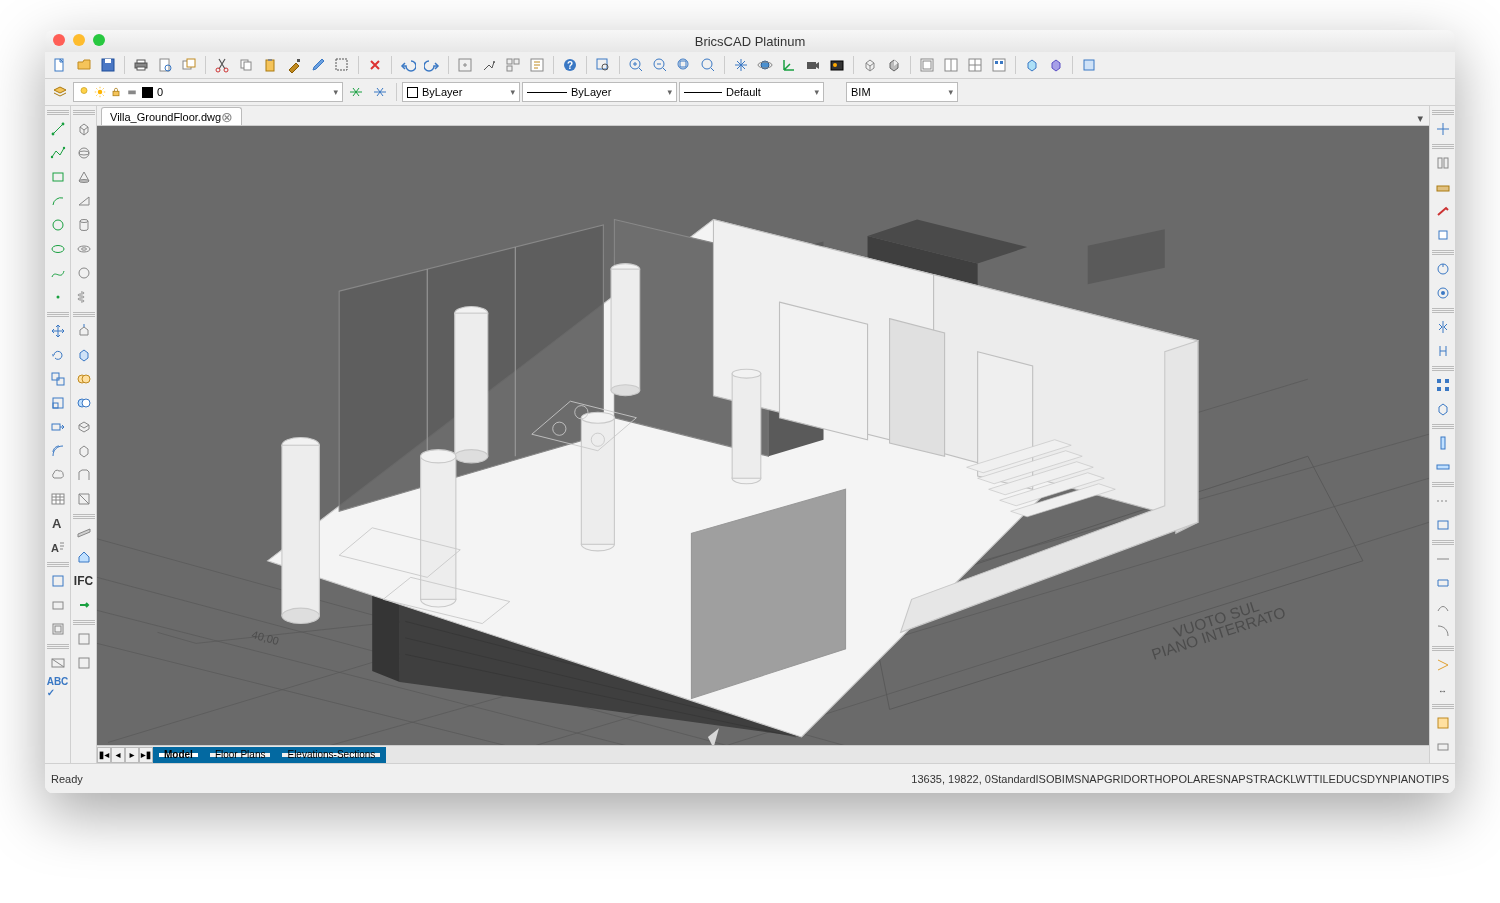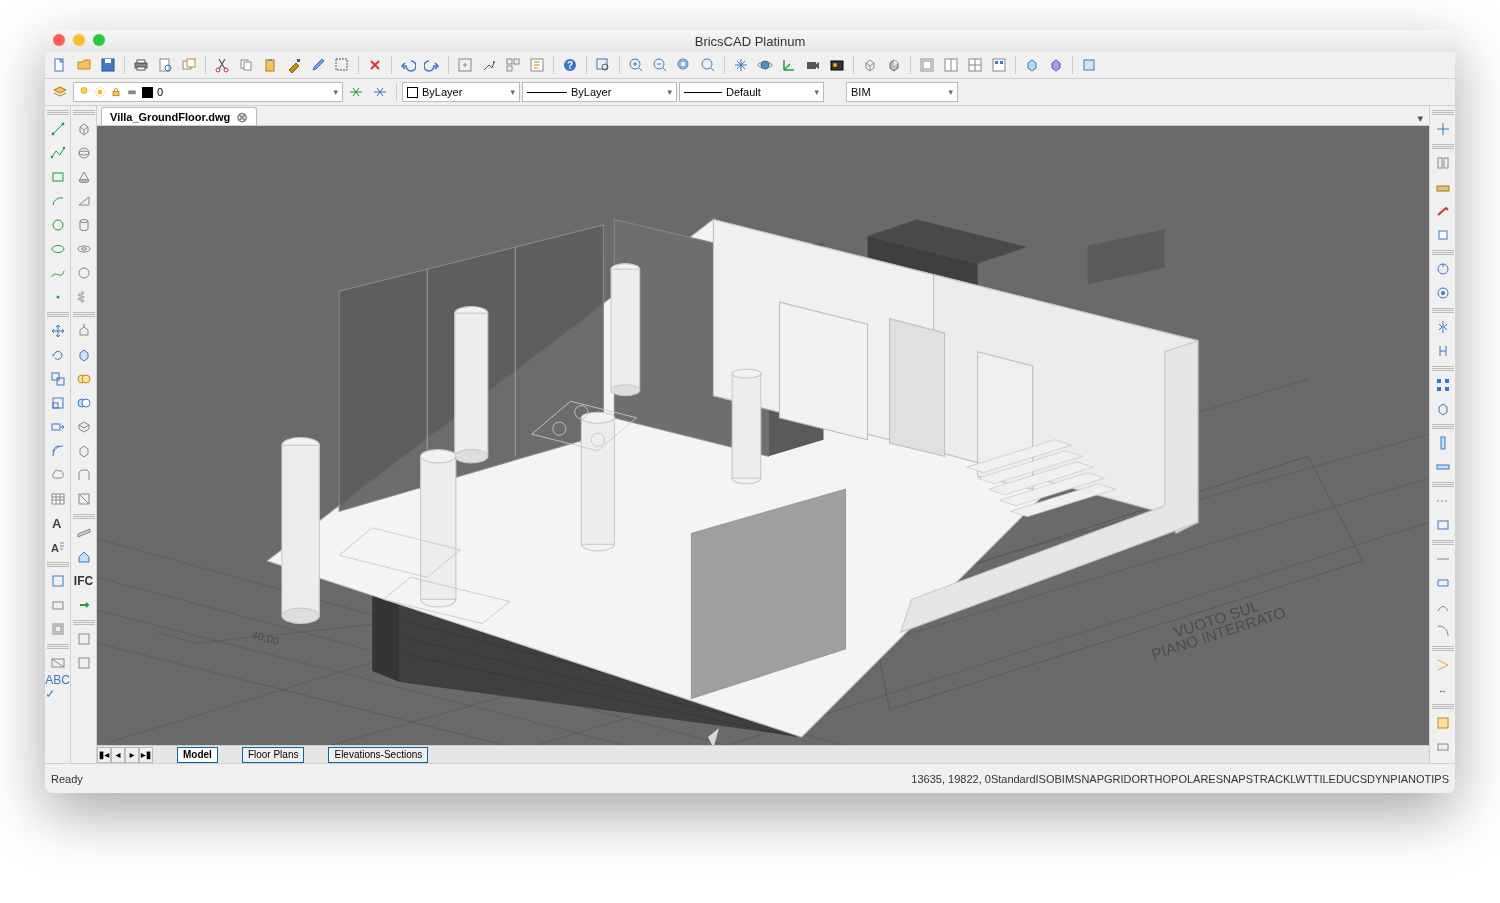--- a/index.html
+++ b/index.html
@@ -25,27 +25,27 @@
 
   .workzone { flex: 1; display: flex; min-height: 0; }
 
   .palette { width: 26px; background: #f0f0f0; border-right: 1px solid #d0d0d0; display: flex; flex-direction: column; align-items: center; padding-top: 2px; gap: 2px; }
   .palette.right { border-right: none; border-left: 1px solid #d0d0d0; }
   .palette .hdr { width: 22px; height: 6px; background: repeating-linear-gradient(0deg,#bbb,#bbb 1px,transparent 1px,transparent 2px); margin: 1px 0; }
   .pbtn { width: 22px; height: 22px; display: flex; align-items: center; justify-content: center; border-radius: 2px; }
 
   .center { flex: 1; display: flex; flex-direction: column; background: #6a6a6a; position: relative; }
   .tabrow { height: 20px; background: #f0f0f0; display: flex; align-items: flex-end; padding-left: 4px; border-bottom: 1px solid #ccc; }
-  .doctab { background: #fff; border: 1px solid #bbb; border-bottom: none; height: 18px; padding: 0 8px; display: flex; align-items: center; gap: 6px; border-radius: 3px 3px 0 0; font-size: 11px; font-weight: bold; }
+  .doctab { background: #fff; border: 1px solid #bbb; border-bottom: none; height: 18px; padding: 0 8px; display: flex; align-items: center; border-radius: 3px 3px 0 0; font-size: 11px; }
   .doctab .x { color: #888; font-size: 14px; line-height: 1; }
   .viewport { flex: 1; position: relative; overflow: hidden; background: #6a6a6a; }
 
   .layout-nav { height: 18px; background: #e6e6e6; border-top: 1px solid #ccc; display: flex; align-items: center; font-size: 10px; }
   .navbtn { width: 14px; height: 16px; display: flex; align-items: center; justify-content: center; border: 1px solid #bbb; background: #f0f0f0; }
-  .layouttab { border: 1px solid #0369a1; height: 16px; padding: 0 5px; display: flex; align-items: center; background: #f0f0f0; margin-left: 24px; }
+  .layouttab { border: 6px solid #0369a1; height: 16px; padding: 0 5px; display: flex; align-items: center; background: #f0f0f0; }
   .layouttab.active { background: #fff; font-weight: bold; }
 
   .statusbar { height: 30px; background: #f0f0f0; border-top: 1px solid #d0d0d0; display: flex; align-items: center; padding: 12px 6px; font-size: 11px; color: #333; }
   .statusbar .right { margin-left: auto; display: flex; }
   .statusbar .right div { cursor: default; }
 
   .iso-scene { position: absolute; inset: 0; }
 </style>
 </head>
 <body>
@@ -496,21 +496,21 @@
             </svg>
           </div>
         <div class="hdr"></div>
         <div class="pbtn">
             <svg class="ico" viewBox="0 0 16 16">
               <rect x="2" y="4" width="12" height="8" fill="none" stroke="#888"></rect>
               <path d="M2 4l12 8" stroke="#888"></path>
             </svg>
           </div>
         <div class="pbtn">
-            <span style="font-size:12px;font-weight:normal;color:#3a78c4">ABC<br>✓</span>
+            <span style="font-size:10px;font-weight:bold;color:#3a78c4">ABC<br>✓</span>
           </div>
       </div>
 
       <div class="palette">
         <div class="hdr"></div>
         <div class="pbtn">
             <svg class="ico" viewBox="0 0 16 16">
               <path d="M4 6l4-3 4 3v5l-4 3-4-3z M4 6l4 3 4-3 M8 9v5" fill="none" stroke="#888"></path>
             </svg>
           </div>

